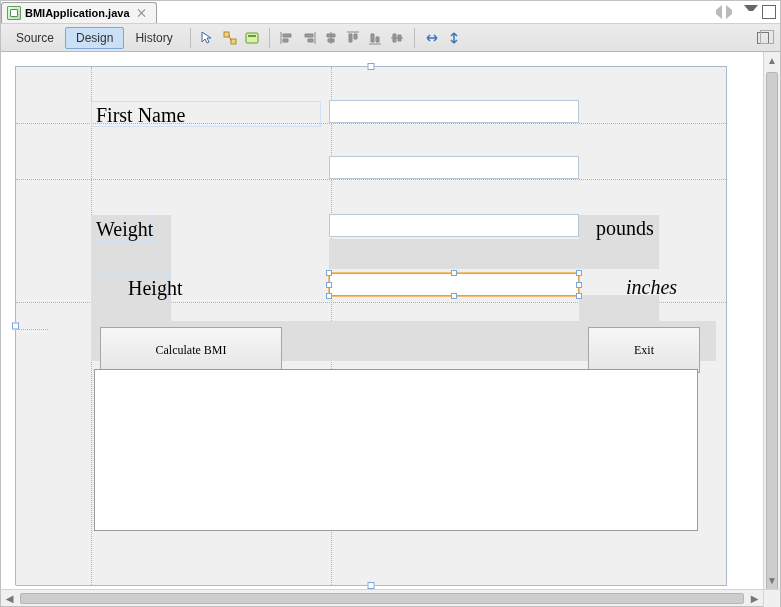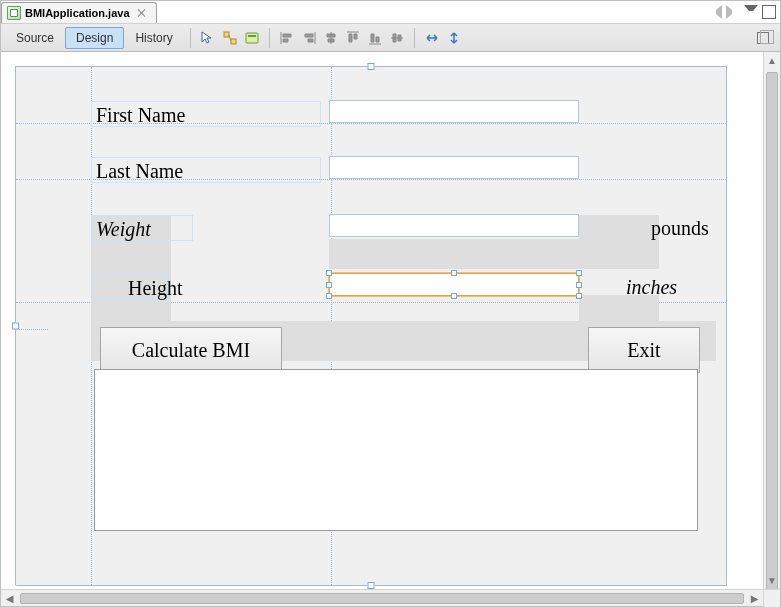--- a/index.html
+++ b/index.html
@@ -261,21 +261,21 @@
     background: #fff;
     border: 1px solid #7aa7d7;
   }
 
   .btn {
     position: absolute;
     height: 46px;
     background: linear-gradient(#f6f6f6, #e6e6e6);
     border: 1px solid #a6a6a6;
     font-family: "Times New Roman", serif;
-    font-size: 20px;
+    font-size: 12px;
     display: flex;
     align-items: center;
     justify-content: center;
   }
   .textarea {
     position: absolute;
     background: #fff;
     border: 1px solid #9a9a9a;
   }
 
@@ -427,26 +427,25 @@
         <div class="row-hl" style="top:148px; height:54px; left:563px; width:80px; background:#dedede;"></div>
 
         <div class="row-hl" style="top:202px; height:52px; left:75px; width:80px;"></div>
         <div class="row-hl" style="top:228px; height:26px; left:563px; width:80px; background:#dedede;"></div>
 
         <div class="row-hl" style="top:254px; height:40px; left:75px; right:10px;"></div>
 
         <div class="form-label" style="left:75px; top:34px; width:230px;">First Name</div>
         <div class="text-input" style="left:313px; top:33px; width:250px;" value=""></div>
 
-        <div class="form-label" style="left:75px; top:90px; width:230px;">Last Name</div>
         <div class="text-input" style="left:313px; top:89px; width:250px;" value=""></div>
 
-        <div class="form-label" style="left:75px; top:148px; width:102px;font-style:italic;">Weight</div>
+        <div class="form-label" style="left:75px; top:148px; width:62px;">Weight</div>
         <div class="text-input" style="left:313px; top:147px; width:250px;" value=""></div>
-        <div class="unit-label" style="left:635px; top:148px;">pounds</div>
+        <div class="unit-label" style="left:580px; top:148px;">pounds</div>
 
         <div class="form-label" style="left:75px; top:207px; width:78px;padding-left:36px;">Height</div>
         <div class="text-input selected" style="left:313px; top:206px; width:250px;" value="">
           <span class="sel-handle" style="left:-4px; top:-4px;"></span>
           <span class="sel-handle" style="left:50%; top:-4px; transform:translateX(-50%);"></span>
           <span class="sel-handle" style="right:-4px; top:-4px;"></span>
           <span class="sel-handle" style="left:-4px; top:50%; transform:translateY(-50%);"></span>
           <span class="sel-handle" style="right:-4px; top:50%; transform:translateY(-50%);"></span>
           <span class="sel-handle" style="left:-4px; bottom:-4px;"></span>
           <span class="sel-handle" style="left:50%; bottom:-4px; transform:translateX(-50%);"></span>

